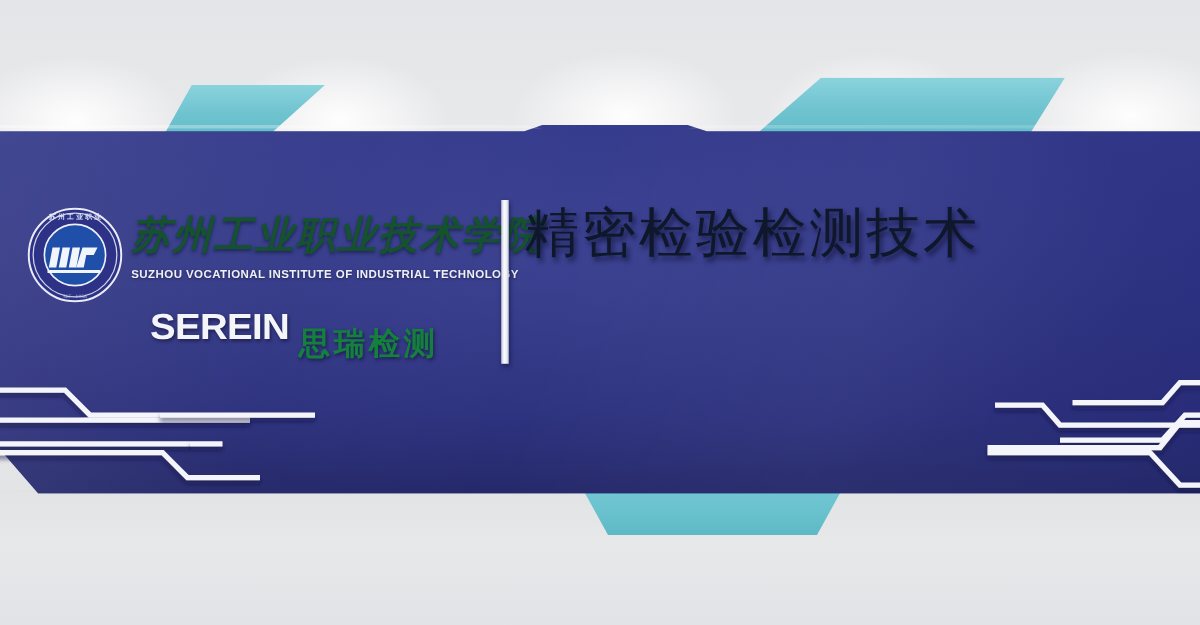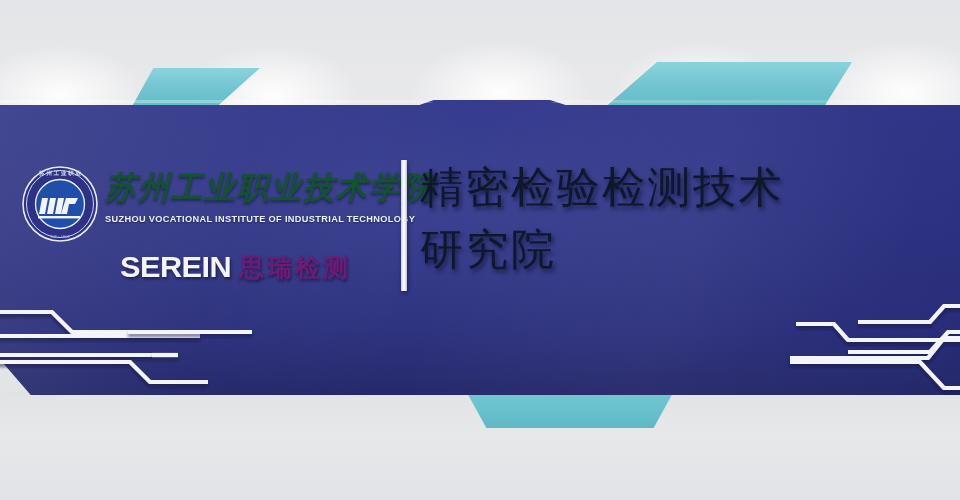--- a/index.html
+++ b/index.html
@@ -58,25 +58,25 @@
   #brand-block{position:absolute;left:12px;top:158px;width:378px;height:135px;}
   #emblem{position:absolute;left:8px;top:6px;width:80px;height:80px;}
   #cn-univ{position:absolute;left:93px;top:5px;width:288px;height:50px;
     font-family:"Liberation Serif","DejaVu Serif",serif;
     font-size:31px;font-weight:700;font-style:italic;color:#14532d;
     letter-spacing:2px;white-space:nowrap;line-height:50px;
     text-shadow:0 2px 3px rgba(10,12,40,.55);}
   #en-univ{position:absolute;left:93px;top:56px;width:300px;
     font-size:9.2px;font-weight:700;color:#eef0f6;letter-spacing:.35px;
     white-space:nowrap;text-shadow:0 1px 2px rgba(10,12,40,.5);}
-  #serein-row{position:absolute;left:108px;top:82px;height:44px;display:flex;align-items:flex-end;gap:14px;}
+  #serein-row{position:absolute;left:108px;top:82px;height:44px;display:flex;align-items:center;gap:14px;}
   #serein-mark{font-size:29px;font-weight:800;color:#f4f5f9;letter-spacing:-.5px;
     transform:scaleX(1.06);transform-origin:left center;
     text-shadow:1px 2px 3px rgba(10,12,40,.6);}
-  #serein-cn{font-size:25px;font-weight:700;color:#701a75;letter-spacing:3px;
+  #serein-cn{font-size:25px;font-weight:700;color:#15803d;letter-spacing:3px;
     font-family:Liberation Sans, sans-serif;
     text-shadow:1px 2px 3px rgba(10,12,40,.6);margin-top:24px;}
 
   #divider{position:absolute;left:401px;top:160px;width:6px;height:131px;
     background:linear-gradient(90deg,#c6c9d8 0%,#fbfbfd 40%,#eceef5 70%,#b9bccd 100%);
     box-shadow:1px 2px 4px rgba(10,12,45,.55);}
 
   #title{position:absolute;left:420px;top:156px;width:530px;
     font-family:"DejaVu Sans","Liberation Sans",sans-serif;
     font-size:43px;font-weight:400;color:#0f172a;line-height:62px;
@@ -155,16 +155,15 @@
     <div id="serein-row">
       <span id="serein-mark">SEREIN</span>
       <span id="serein-cn">思瑞检测</span>
     </div>
   </div>
 
   <div id="divider"></div>
 
   <div id="title">
     <span>精密检验检测技术</span>
-    <span class="l2">研究院</span>
   </div>
 
 </div>
 
 </body></html>

